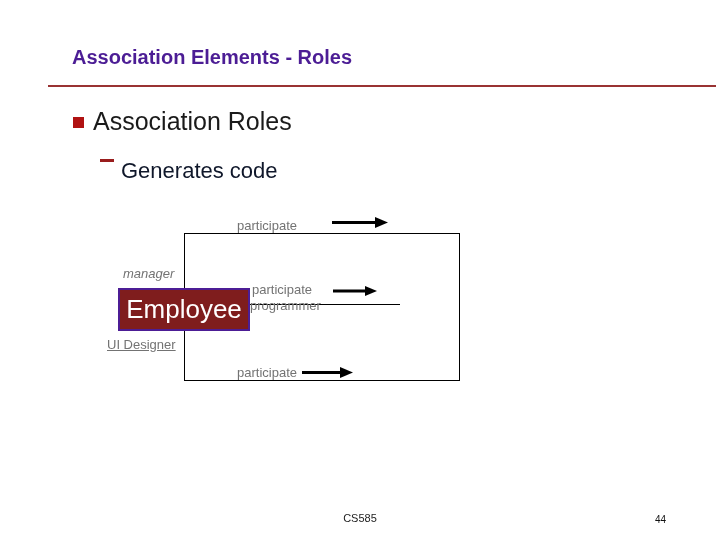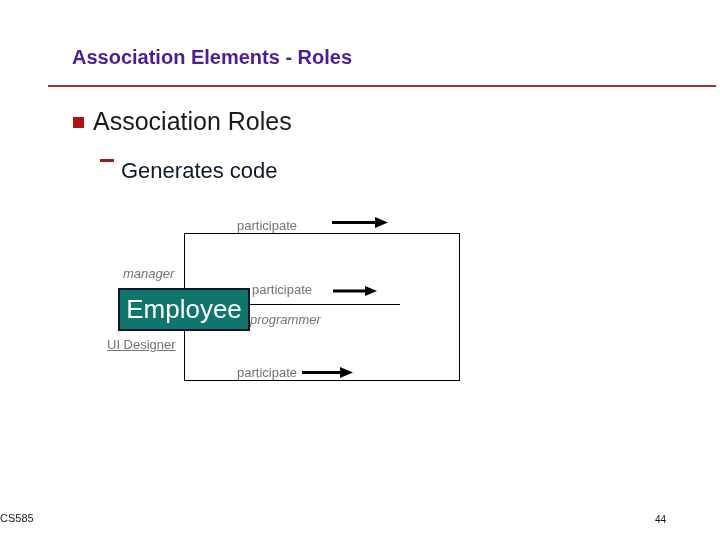--- a/index.html
+++ b/index.html
@@ -17,40 +17,40 @@
   .bullet-text{left:93px;top:107px;font-size:25px;color:#1a1a1a;white-space:nowrap;}
   .sub-dash{left:100px;top:159px;width:14px;height:3px;background:#991d1d;}
   .sub-text{left:121px;top:146px;font-size:22px;color:#0f172a;white-space:nowrap;margin-top:12px;}
 
   
   .assoc-rect{left:184px;top:233px;width:274px;height:146px;border:1px solid #000000;background:transparent;}
   .dlabel{font-size:13px;color:#737373;white-space:nowrap;line-height:13px;}
   .lbl-participate-top{left:237px;top:219px;}
   .lbl-manager{left:123px;top:267px;font-style:italic;}
   .lbl-participate-mid{left:252px;top:283px;}
-  .lbl-programmer{left:250px;top:313px;font-style:italic;}
+  .lbl-programmer{left:250px;top:299px;}
   .lbl-uidesigner{left:107px;top:338px;text-decoration:underline;}
   .lbl-participate-bottom{left:237px;top:366px;}
 
   .mid-line{left:250px;top:304px;width:150px;height:1px;background:#000000;}
 
   .class-box{
     display:flex;align-items:center;justify-content:center;
-    background:#0f766e;border:2px solid #0f172a;box-sizing:border-box;
+    background:#7f1d1d;border:2px solid #4c1d95;box-sizing:border-box;
     color:#ffffff;font-size:26px;white-space:nowrap;
   }
   .box-employee{left:118px;top:288px;width:132px;height:43px;}
   .box-project{left:400px;top:285px;width:132px;height:42px;}
 
   .arrow svg{display:block;}
   .arrow-top{left:332px;top:217px;}
   .arrow-mid{left:333px;top:286px;}
   .arrow-bottom{left:302px;top:367px;}
 
-  .footer-course{left:0;right:0;top:512px;text-align:left;font-size:11px;color:#222222;}
+  .footer-course{left:0;right:0;top:512px;text-align:center;font-size:11px;color:#222222;}
   .page-number{left:655px;top:514px;font-size:10px;color:#111111;}
 </style>
 </head>
 <body>
 
 <div class="slide">
 
   <div class="abs slide-title">Association Elements - Roles</div>
   <div class="abs title-rule"></div>
 

